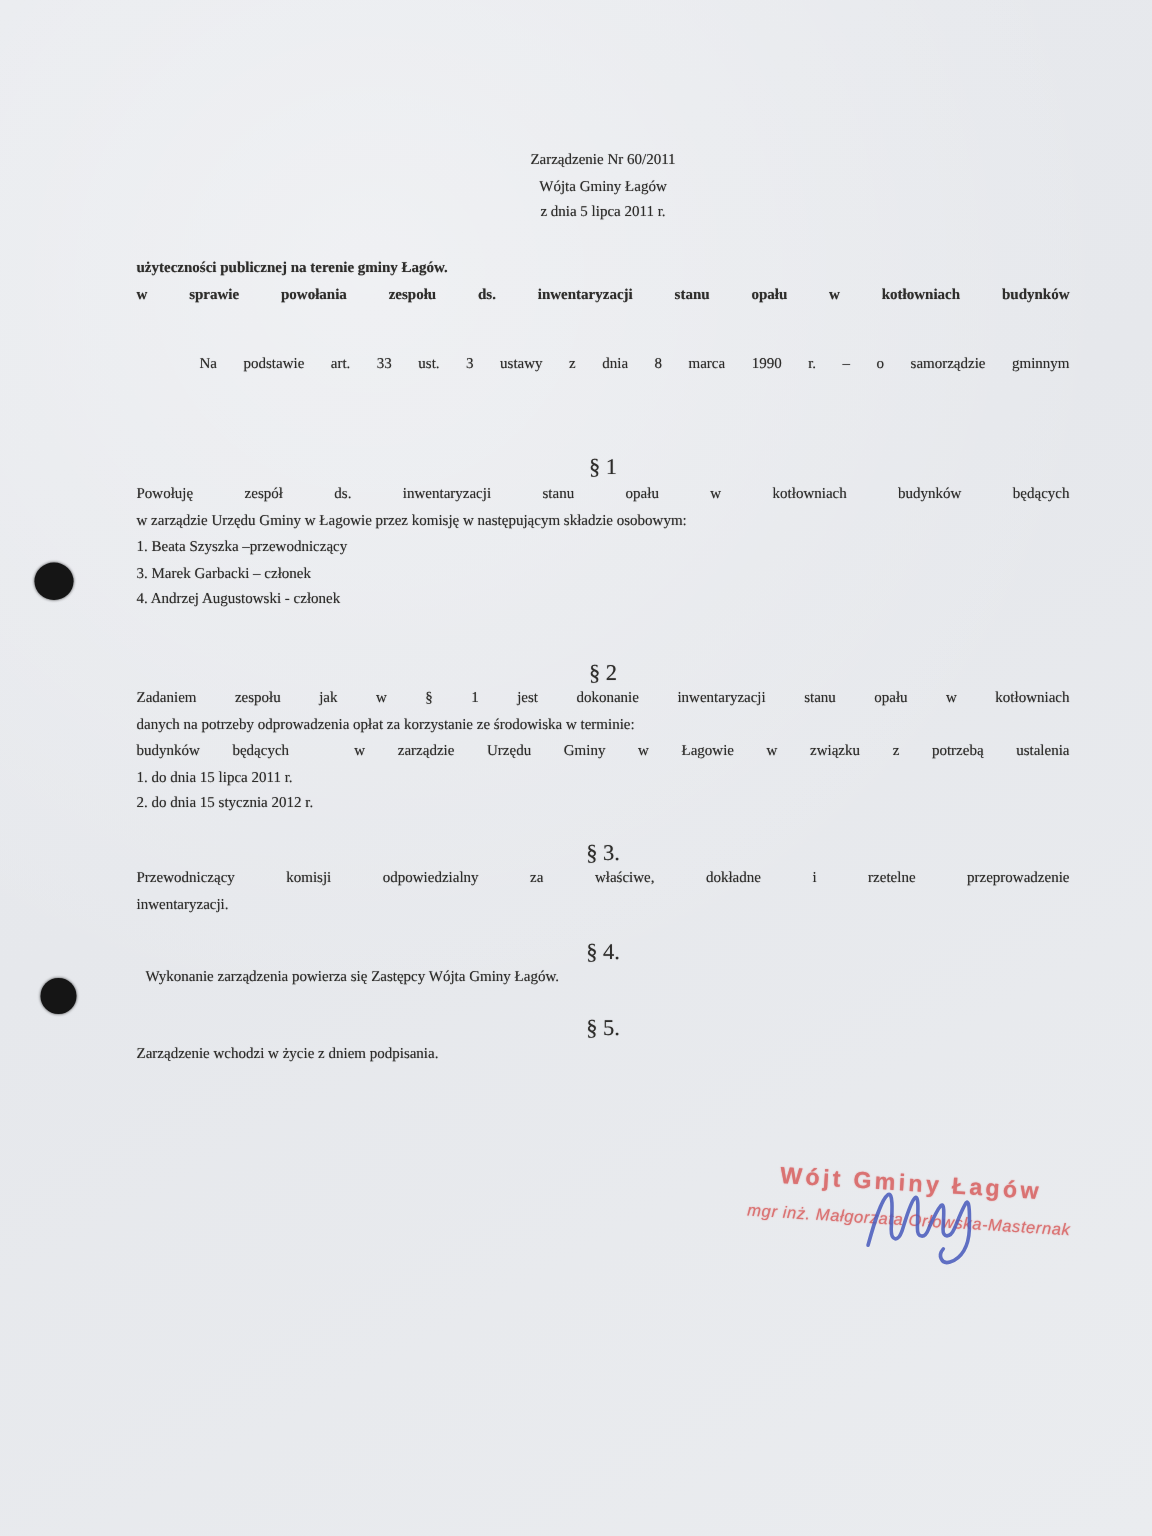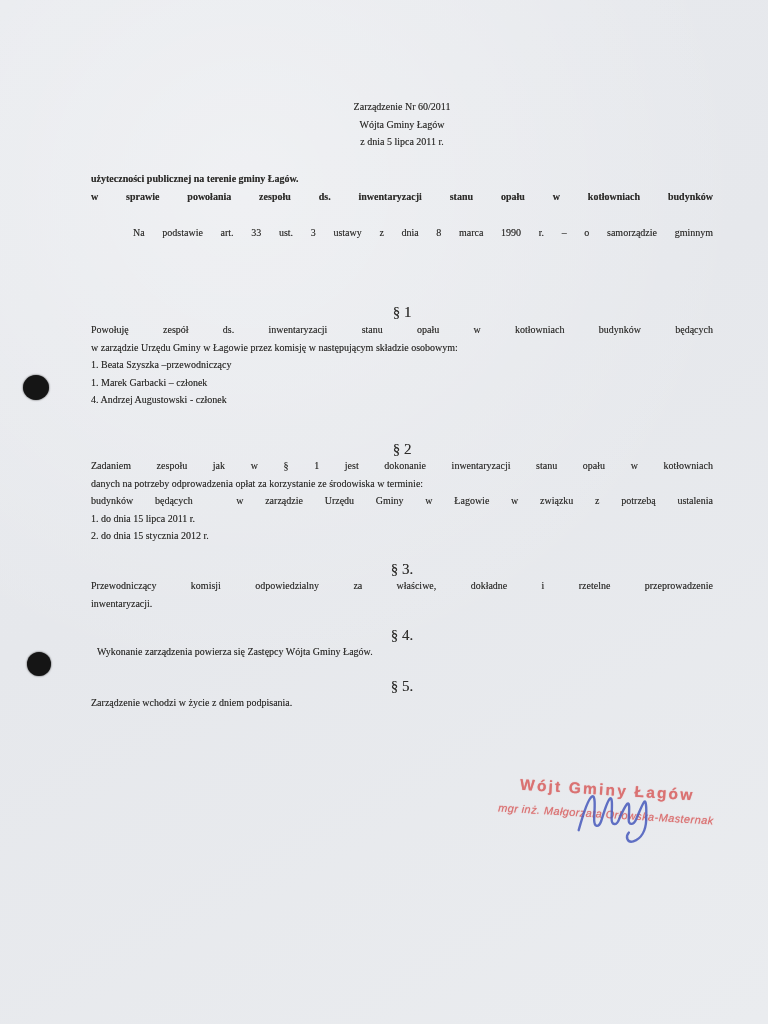--- a/index.html
+++ b/index.html
@@ -85,30 +85,30 @@
     <div class="tline center">Zarządzenie Nr 60/2011</div>
     <div class="tline center">Wójta Gminy Łagów</div>
     <div class="tline center">z dnia 5 lipca 2011 r.</div>
   </div>
 
   <div class="tblock bold" style="top:170px;">
     <div class="tline">użyteczności publicznej na terenie gminy Łagów.</div>
     <div class="tline just">w sprawie powołania zespołu ds. inwentaryzacji stanu opału w kotłowniach budynków</div>
   </div>
 
-  <div class="tblock" style="top:224px;">
+  <div class="tblock" style="top:234px;">
     <div class="tline just indent">Na podstawie art. 33 ust. 3 ustawy z dnia 8 marca 1990 r. – o samorządzie gminnym</div>
   </div>
 
   <div class="sec-heading" style="top:304px;">§ 1</div>
   <div class="tblock" style="top:321px;">
     <div class="tline just">Powołuję zespół ds. inwentaryzacji stanu opału w kotłowniach budynków będących</div>
     <div class="tline">w zarządzie Urzędu Gminy w Łagowie przez komisję w następującym składzie osobowym:</div>
     <div class="tline">1. Beata Szyszka –przewodniczący</div>
-    <div class="tline">1. Marek Garbacki – członek</div>
+    <div class="tline">3. Marek Garbacki – członek</div>
     <div class="tline">4. Andrzej Augustowski - członek</div>
   </div>
 
   <div class="sec-heading" style="top:441px;">§ 2</div>
   <div class="tblock" style="top:457px;">
     <div class="tline just">Zadaniem zespołu jak w § 1 jest dokonanie inwentaryzacji stanu opału w kotłowniach</div>
     <div class="tline">danych na potrzeby odprowadzenia opłat za korzystanie ze środowiska w terminie:</div>
     <div class="tline just">budynków będących  w zarządzie Urzędu Gminy w Łagowie w związku z potrzebą ustalenia</div>
     <div class="tline">1. do dnia 15 lipca 2011 r.</div>
     <div class="tline">2. do dnia 15 stycznia 2012 r.</div>

